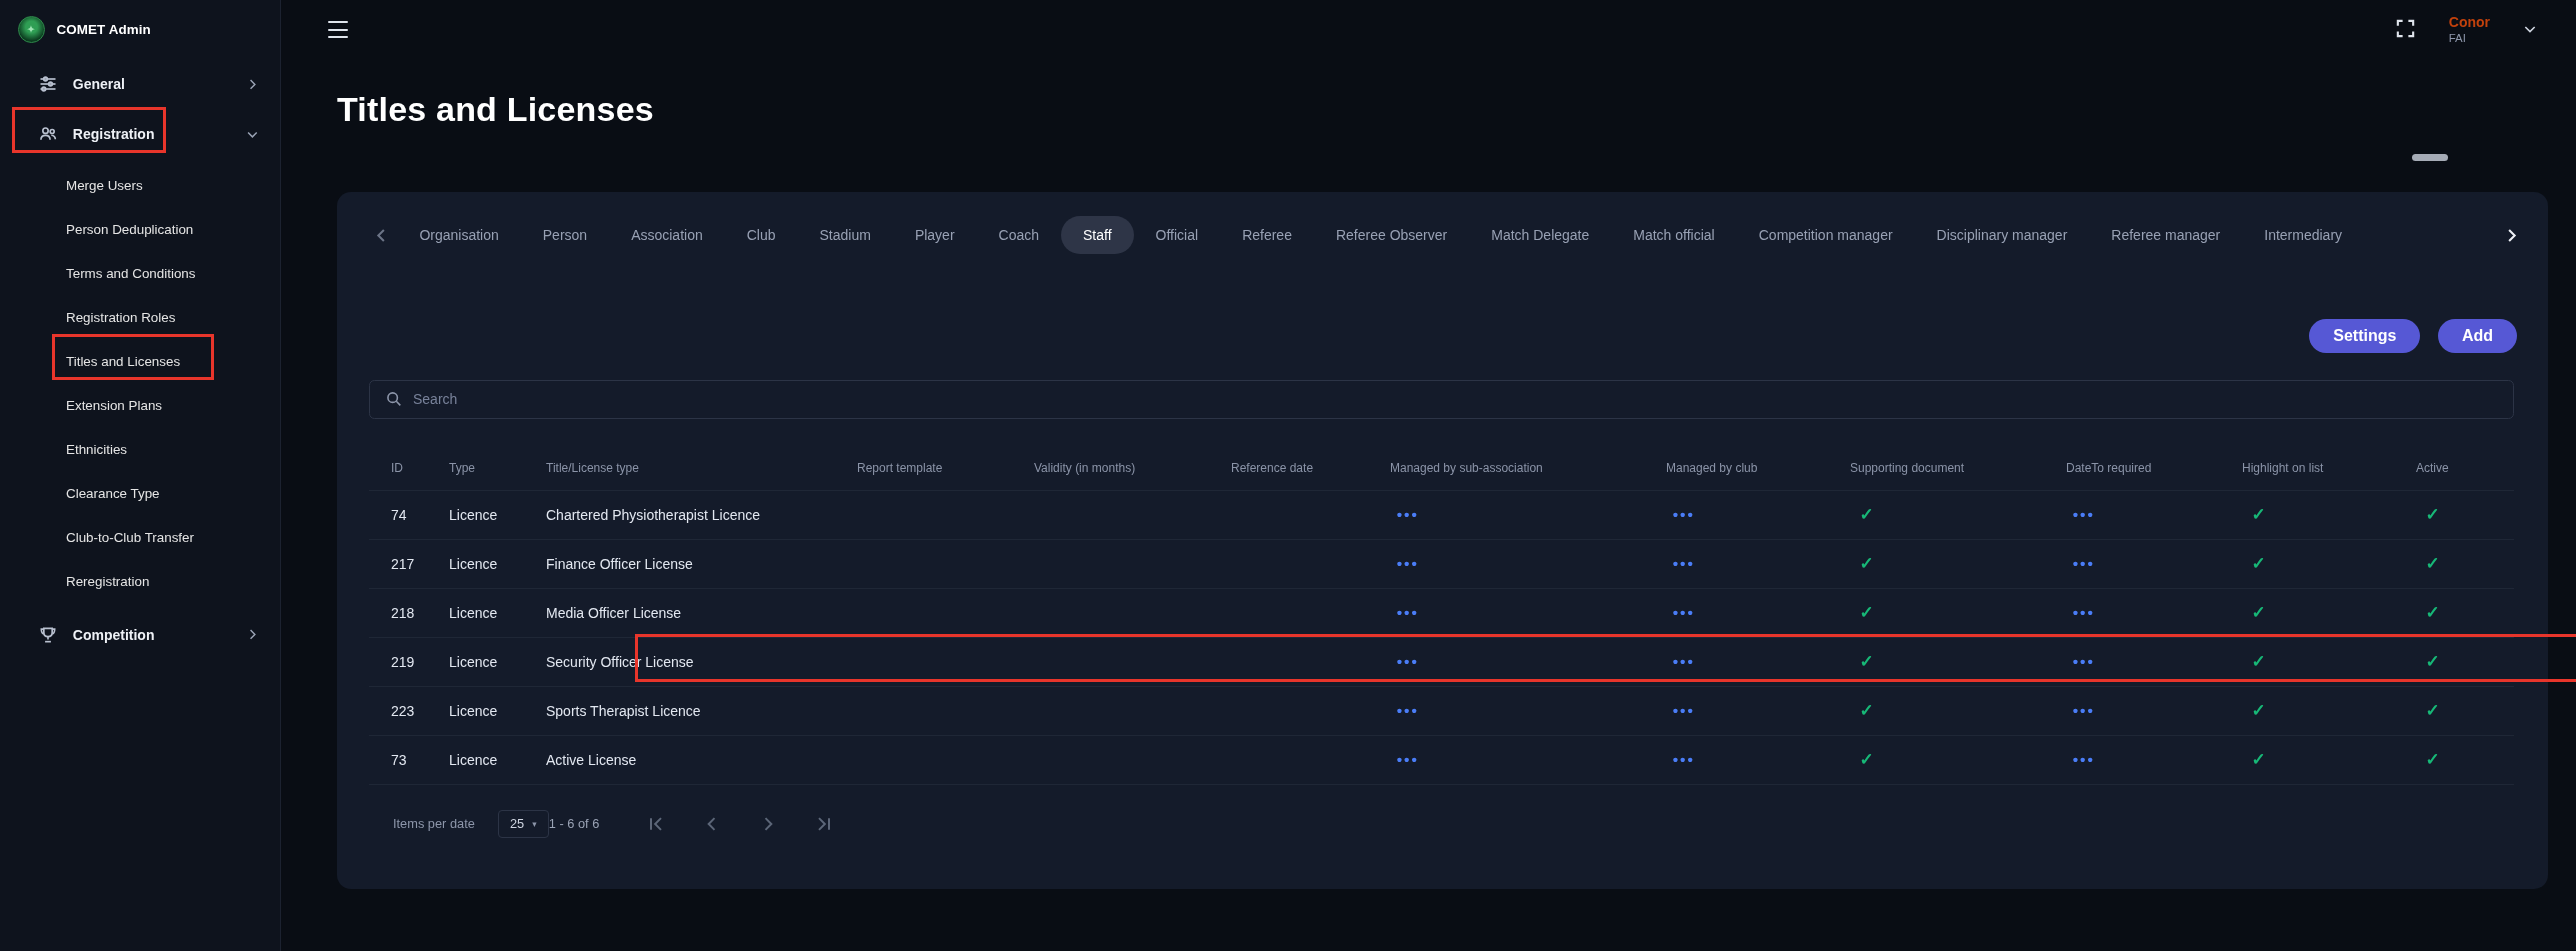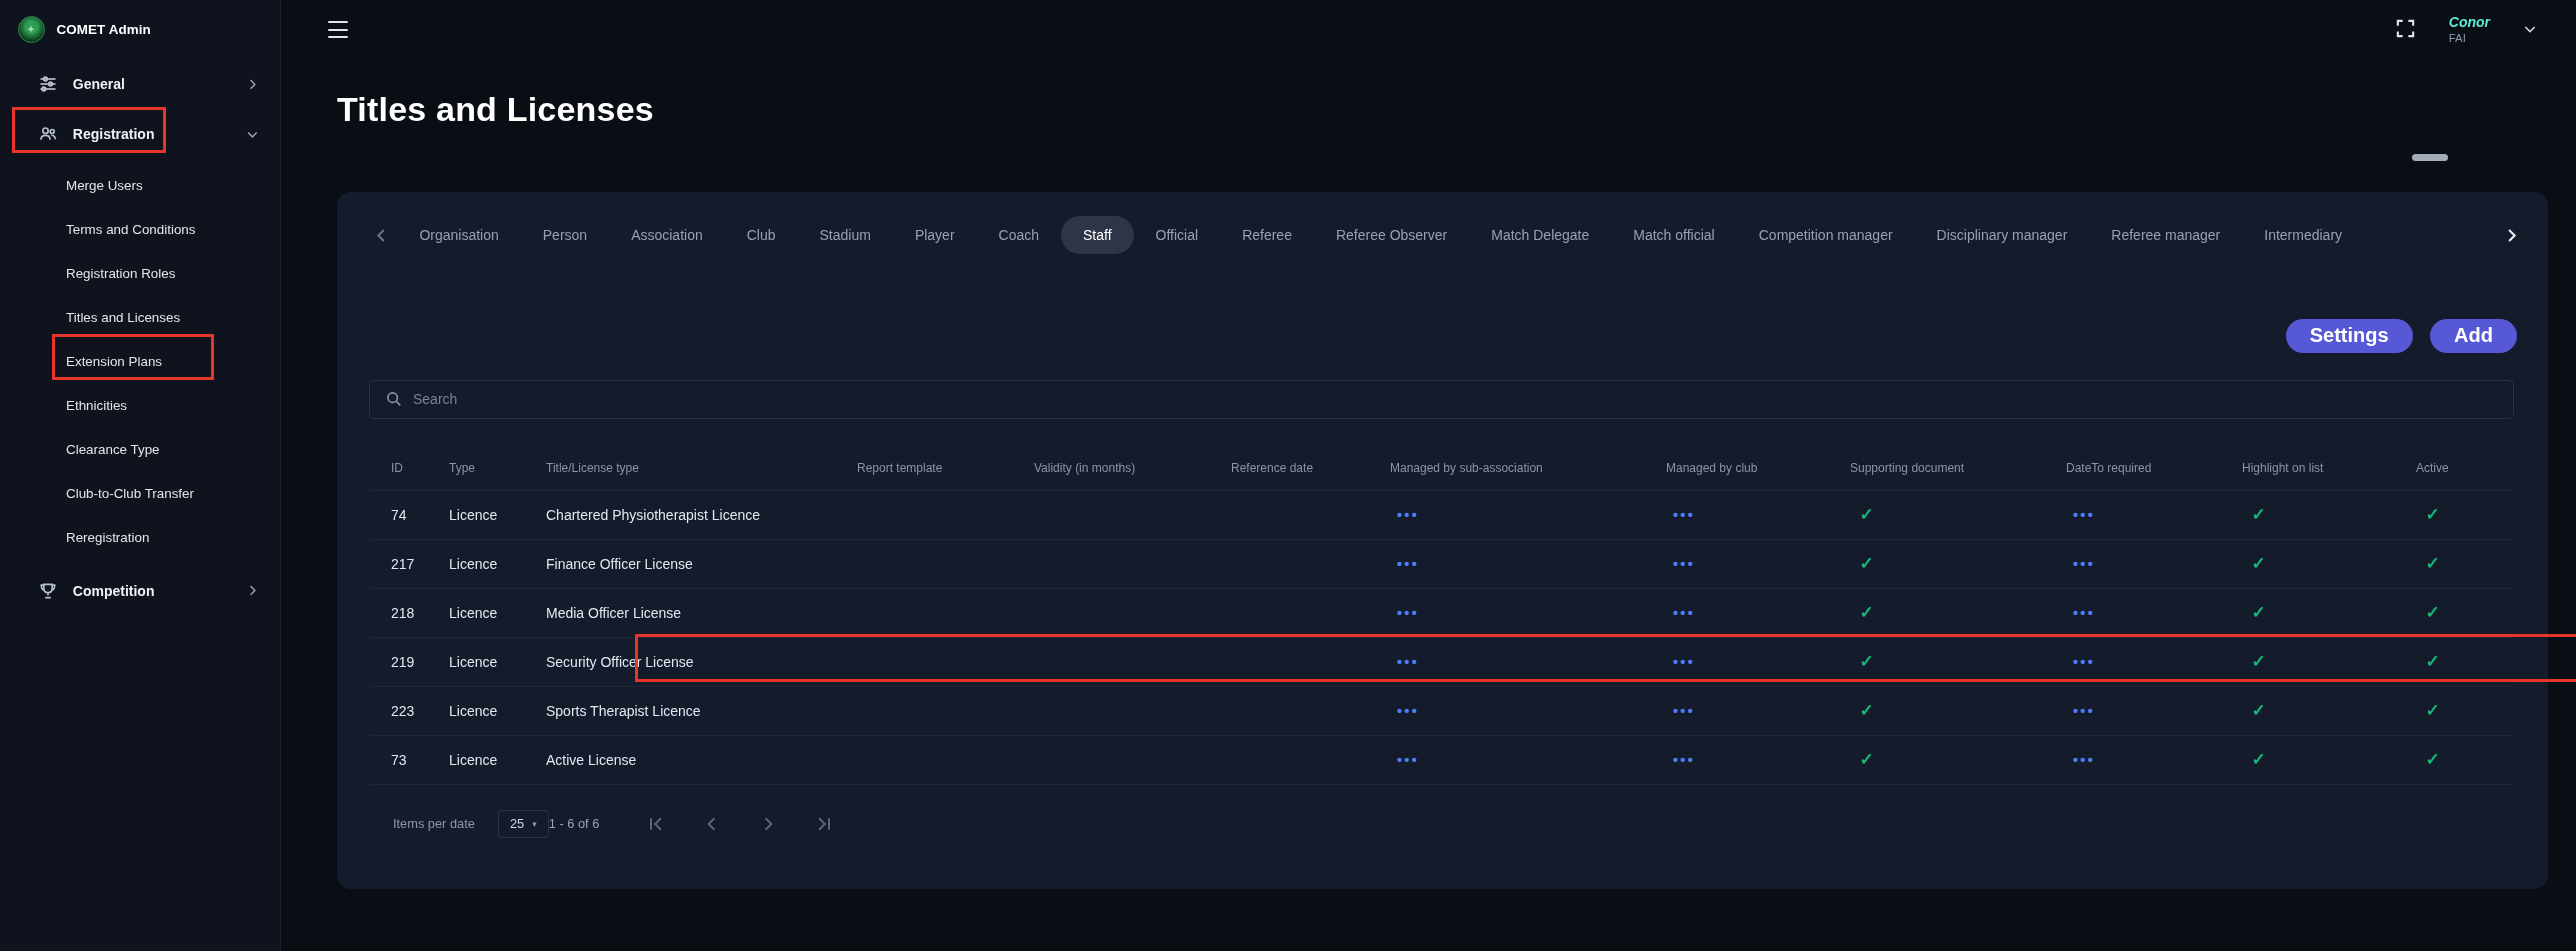--- a/index.html
+++ b/index.html
@@ -38,21 +38,21 @@
   }
 
   
   .main { position:absolute; left:281px; top:0; width:2295px; height:951px; }
   .topbar { height:59px; display:flex; align-items:center; justify-content:space-between; padding:0 38px 0 43px; }
   .hamburger { background:none; border:none; cursor:pointer; display:flex; flex-direction:column; gap:5.4px; padding:4px; }
   .hamburger span { display:block; width:20px; height:2px; background:#dfe4ec; border-radius:1.3px; }
   .topbar-right { display:flex; align-items:center; gap:32px; }
   .fs-icon svg { width:23px; height:23px; stroke:#dfe4ec; fill:none; stroke-width:2.2; }
   .user-block { display:flex; flex-direction:column; line-height:1.25; cursor:pointer; }
-  .user-name { font-size:14px; font-weight:700; color:#5eead4;font-style:italic; }
+  .user-name { font-size:14px; font-weight:700; color:#c2410c; }
   .user-org { font-size:11.4px; color:#8d96aa; }
   .user-caret svg { width:16px; height:16px; stroke:#cfd5e1; fill:none; stroke-width:2.4; }
 
   .page-title { margin:31px 0 0 56px; font-size:34px; font-weight:800; color:#ffffff; letter-spacing:0.2px; }
 
   .scroll-thumb {
     position:absolute; left:2131px; top:154px; width:36px; height:6.7px;
     border-radius:4px; background:#b7bdc8; opacity:.9;
   }
 
@@ -69,21 +69,21 @@
   .tab-chev.right { margin-left:auto; }
   .tab {
     padding:10.7px 22px; font-size:14px; color:#98a1b4; cursor:pointer;
     border-radius:671px; white-space:nowrap;
   }
   .tab.active { background:#2e3547; color:#ffffff; }
 
   .card-actions { display:flex; justify-content:flex-end; gap:17.5px; margin:62px 31px 0 0; }
   .btn {
     height:34px; padding:0 24px; border:none; border-radius:671px;
-    background:#5658d5; color:#ffffff; font-size:20px; font-weight:600;
+    background:#5658d5; color:#ffffff; font-size:16px; font-weight:600;
     font-family:"Liberation Sans", sans-serif; cursor:pointer;
   }
 
   .search-box {
     margin:27px 34px 0 32px; height:39px; border:0.7px solid #2c3446; border-radius:5.4px;
     display:flex; align-items:center; gap:10.7px; padding:0 14.8px;
   }
   .search-box svg { width:17.5px; height:17.5px; stroke:#8d96aa; fill:none; stroke-width:2.2; flex:0 0 auto; }
   .search-box input {
     flex:1; background:transparent; border:none; outline:none;
@@ -156,20 +156,21 @@
           <circle cx="17" cy="9" r="2.4"></circle>
           <path d="M16 13.5 C18.8 13.7 20.8 15.6 20.8 18.4"></path>
         </svg>
       <span class="label">Registration</span>
       <svg class="chev" viewBox="0 0 24 24">
           <path d="M5 9 L12 16 L19 9"></path>
         </svg>
     </div>
     <div class="nav-sub">
       <div class="nav-subitem">Merge Users</div>
+      <div class="nav-subitem">Person Deduplication</div>
       <div class="nav-subitem">Terms and Conditions</div>
       <div class="nav-subitem">Registration Roles</div>
       <div class="nav-subitem">Titles and Licenses</div>
       <div class="nav-subitem">Extension Plans</div>
       <div class="nav-subitem">Ethnicities</div>
       <div class="nav-subitem">Clearance Type</div>
       <div class="nav-subitem">Club-to-Club Transfer</div>
       <div class="nav-subitem">Reregistration</div>
     </div>
     <div class="nav-section">

